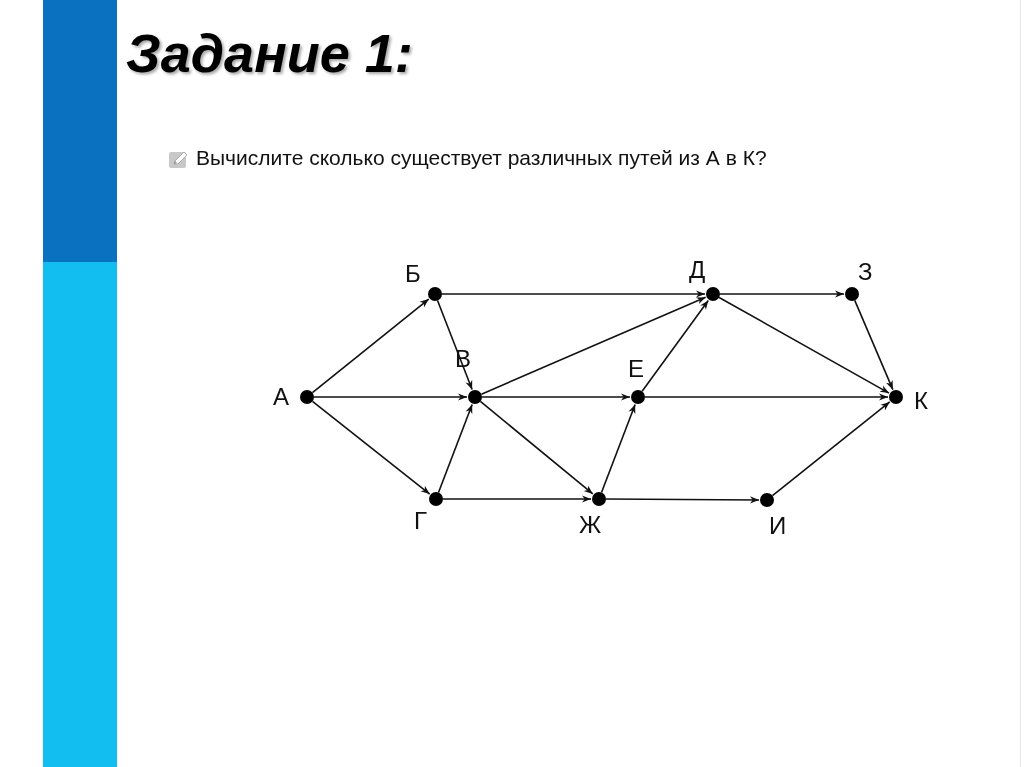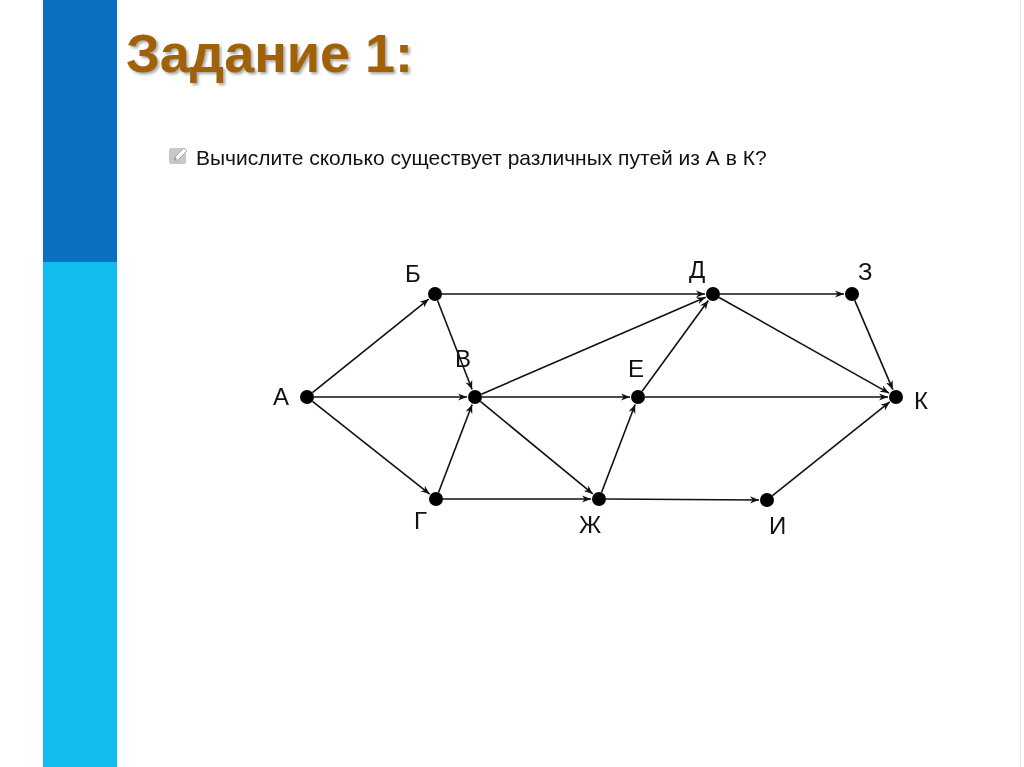--- a/index.html
+++ b/index.html
@@ -1,21 +1,21 @@
 <!DOCTYPE html>
 <html><head>
 <meta charset="utf-8">
 <style>
   html, body { margin: 0; padding: 0; }
   body { width: 1024px; height: 767px; background: #ffffff; position: relative; overflow: hidden; font-family: "Liberation Sans", sans-serif; }
   .bar-dark { position: absolute; left: 43px; top: 0; width: 74px; height: 262px; background: #0a70c0; }
   .bar-light { position: absolute; left: 43px; top: 262px; width: 74px; height: 505px; background: #12bdf0; }
   .right-edge { position: absolute; left: 1020px; top: 0; width: 1px; height: 767px; background: #e6e6e6; }
-  .title { position: absolute; left: 126px; top: 22px; font-family: "Liberation Sans", sans-serif; font-weight: bold; font-size: 54px; color: #a16207; text-shadow: 2px 2px 3px rgba(0,0,0,0.35); letter-spacing: 0px; }
-  .task { position: absolute; left: 168px; top: 146px; display: flex; align-items: flex-start; }
+  .title { position: absolute; left: 126px; top: 22px; font-family: "Liberation Sans", sans-serif; font-weight: bold; font-size: 54px; color: #000000; text-shadow: 2px 2px 3px rgba(0,0,0,0.35); letter-spacing: 0px; font-style: italic; }
+  .task { position: absolute; left: 168px; top: 146px; display: flex; align-items: flex-end; }
   .task-icon { width: 22px; height: 20px; margin-right: 6px; }
   .task-text { font-family: "Liberation Sans", sans-serif; font-size: 21px; color: #111; }
   svg.graph { position: absolute; left: 0; top: 0; }
   .node-label { font-family: "Liberation Sans", sans-serif; font-size: 24px; fill: #111; }
 </style>
 </head>
 <body>
 
 <div class="bar-dark"></div>
 <div class="bar-light"></div>

